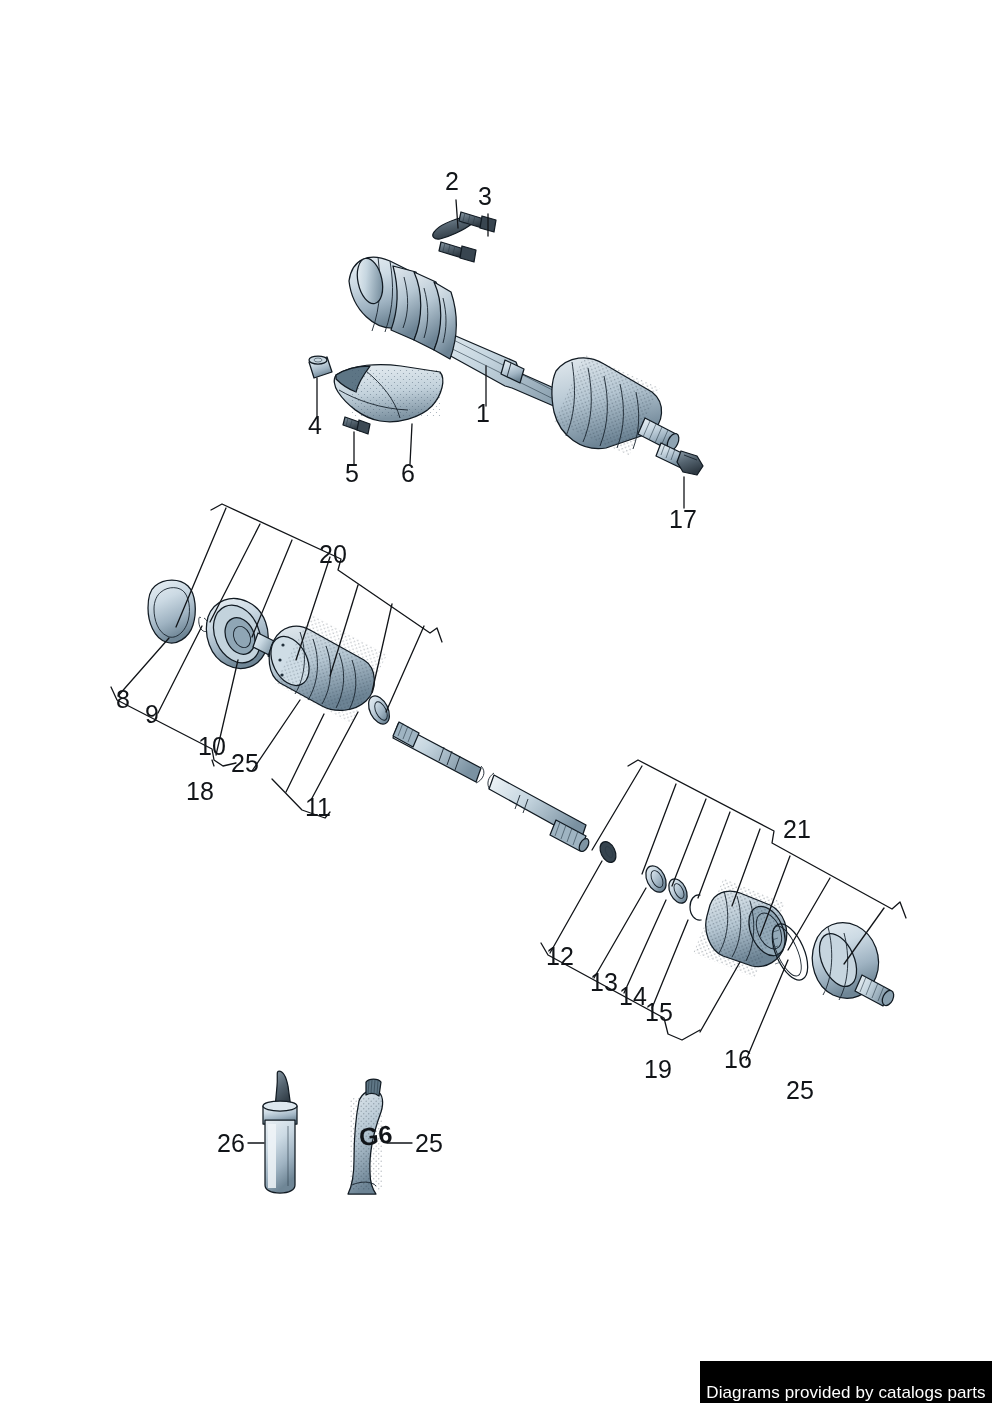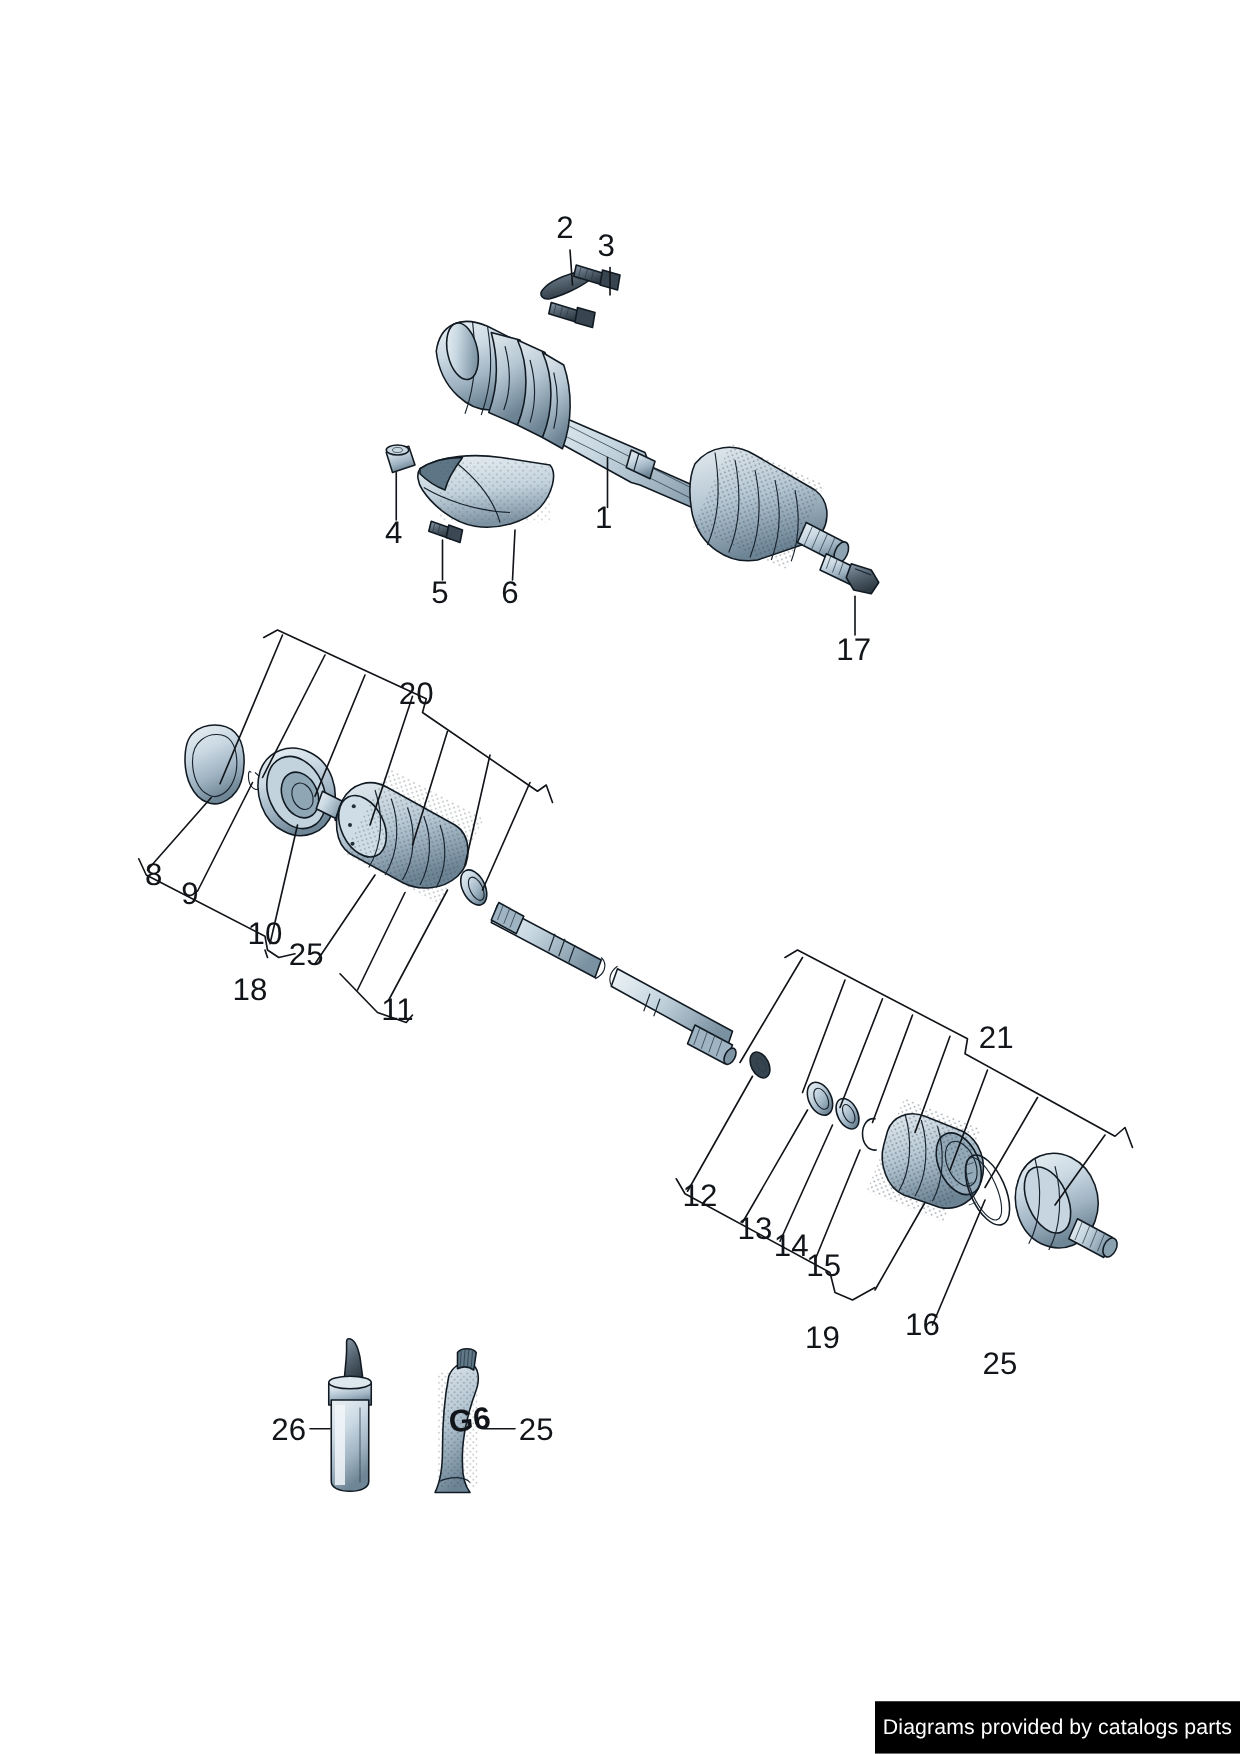--- a/index.html
+++ b/index.html
@@ -65,21 +65,21 @@
     fill: none;
   }
   #watermark-banner {
     position: absolute;
     right: 0;
     bottom: 0;
     width: 292px;
     height: 42px;
     background: #000000;
     display: flex;
-    align-items: center;
+    align-items: flex-end;
     justify-content: center;
   }
   #watermark-text {
     color: #ffffff;
     font-family: "Liberation Sans", sans-serif;
     font-size: 17px;
     letter-spacing: 0.1px;
     white-space: nowrap;
   }
 </style>

